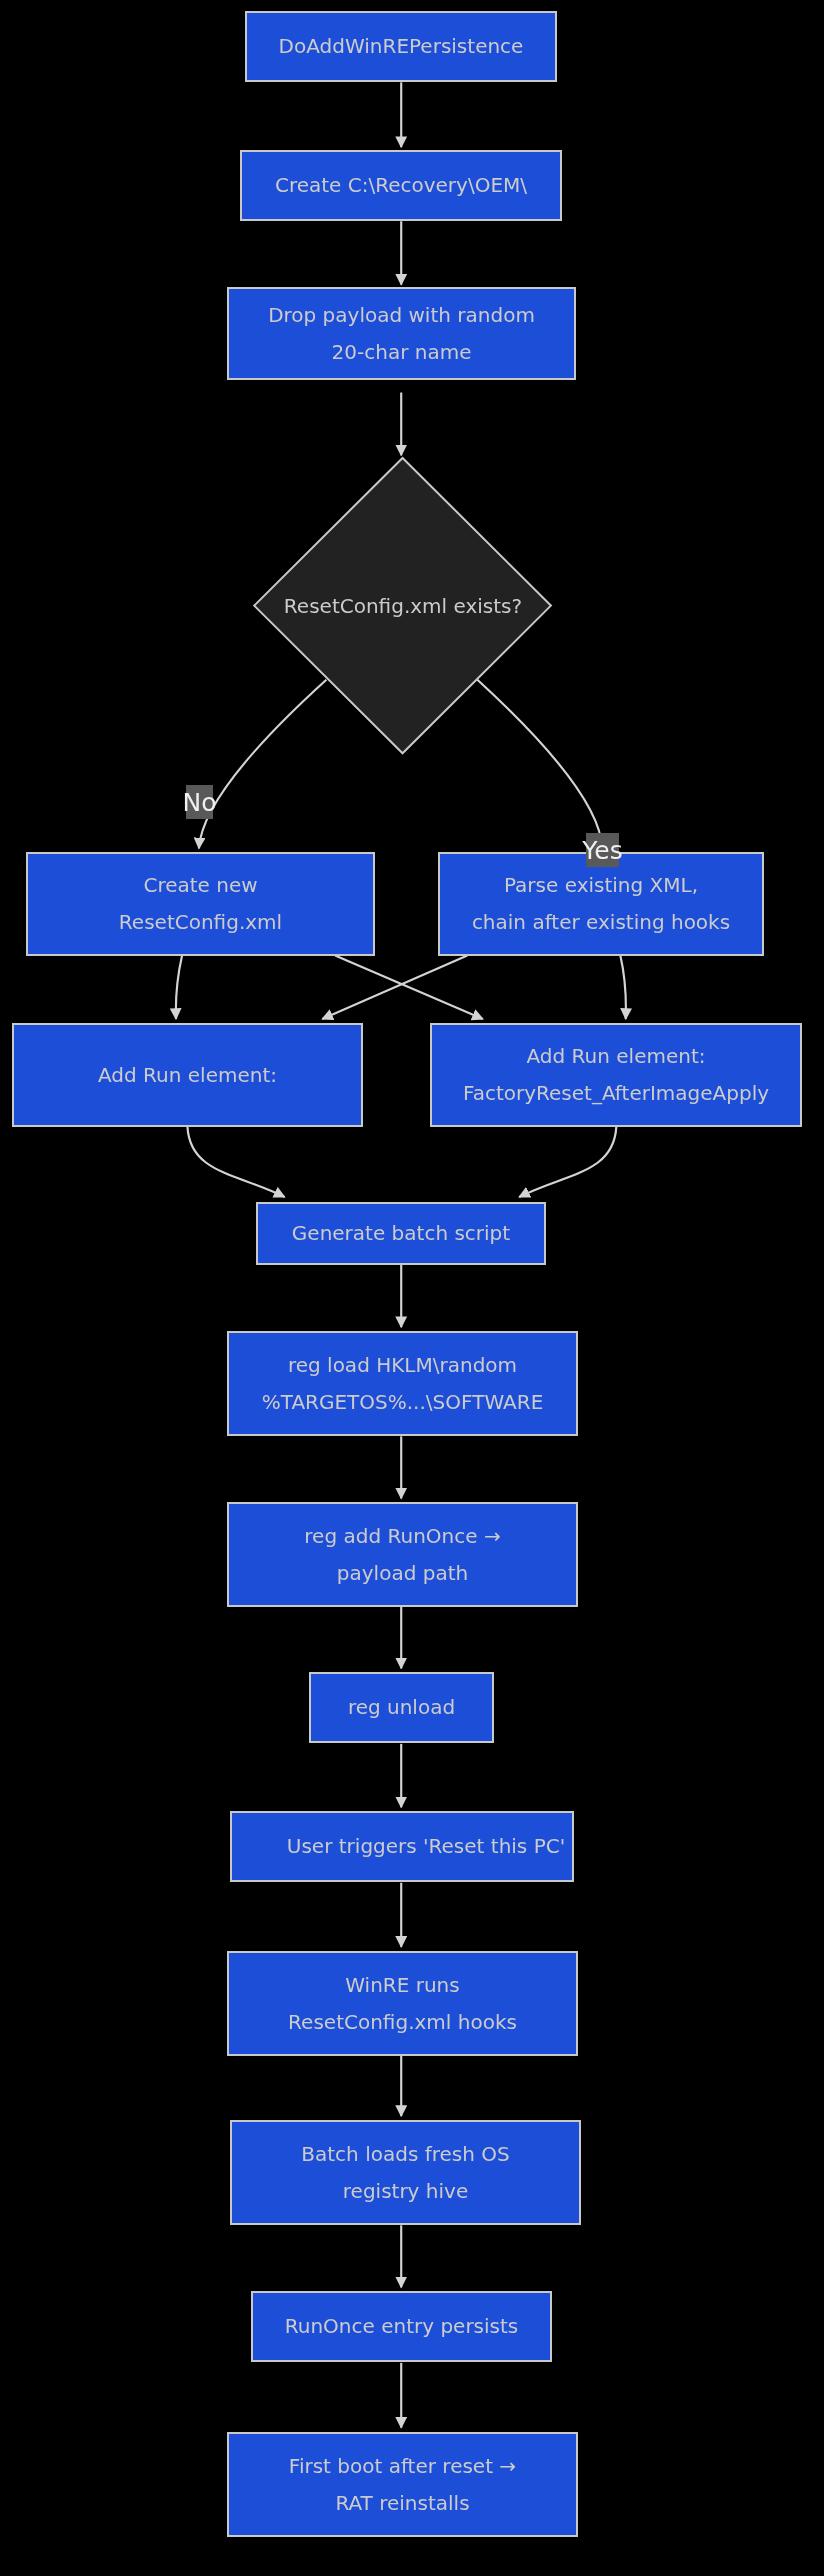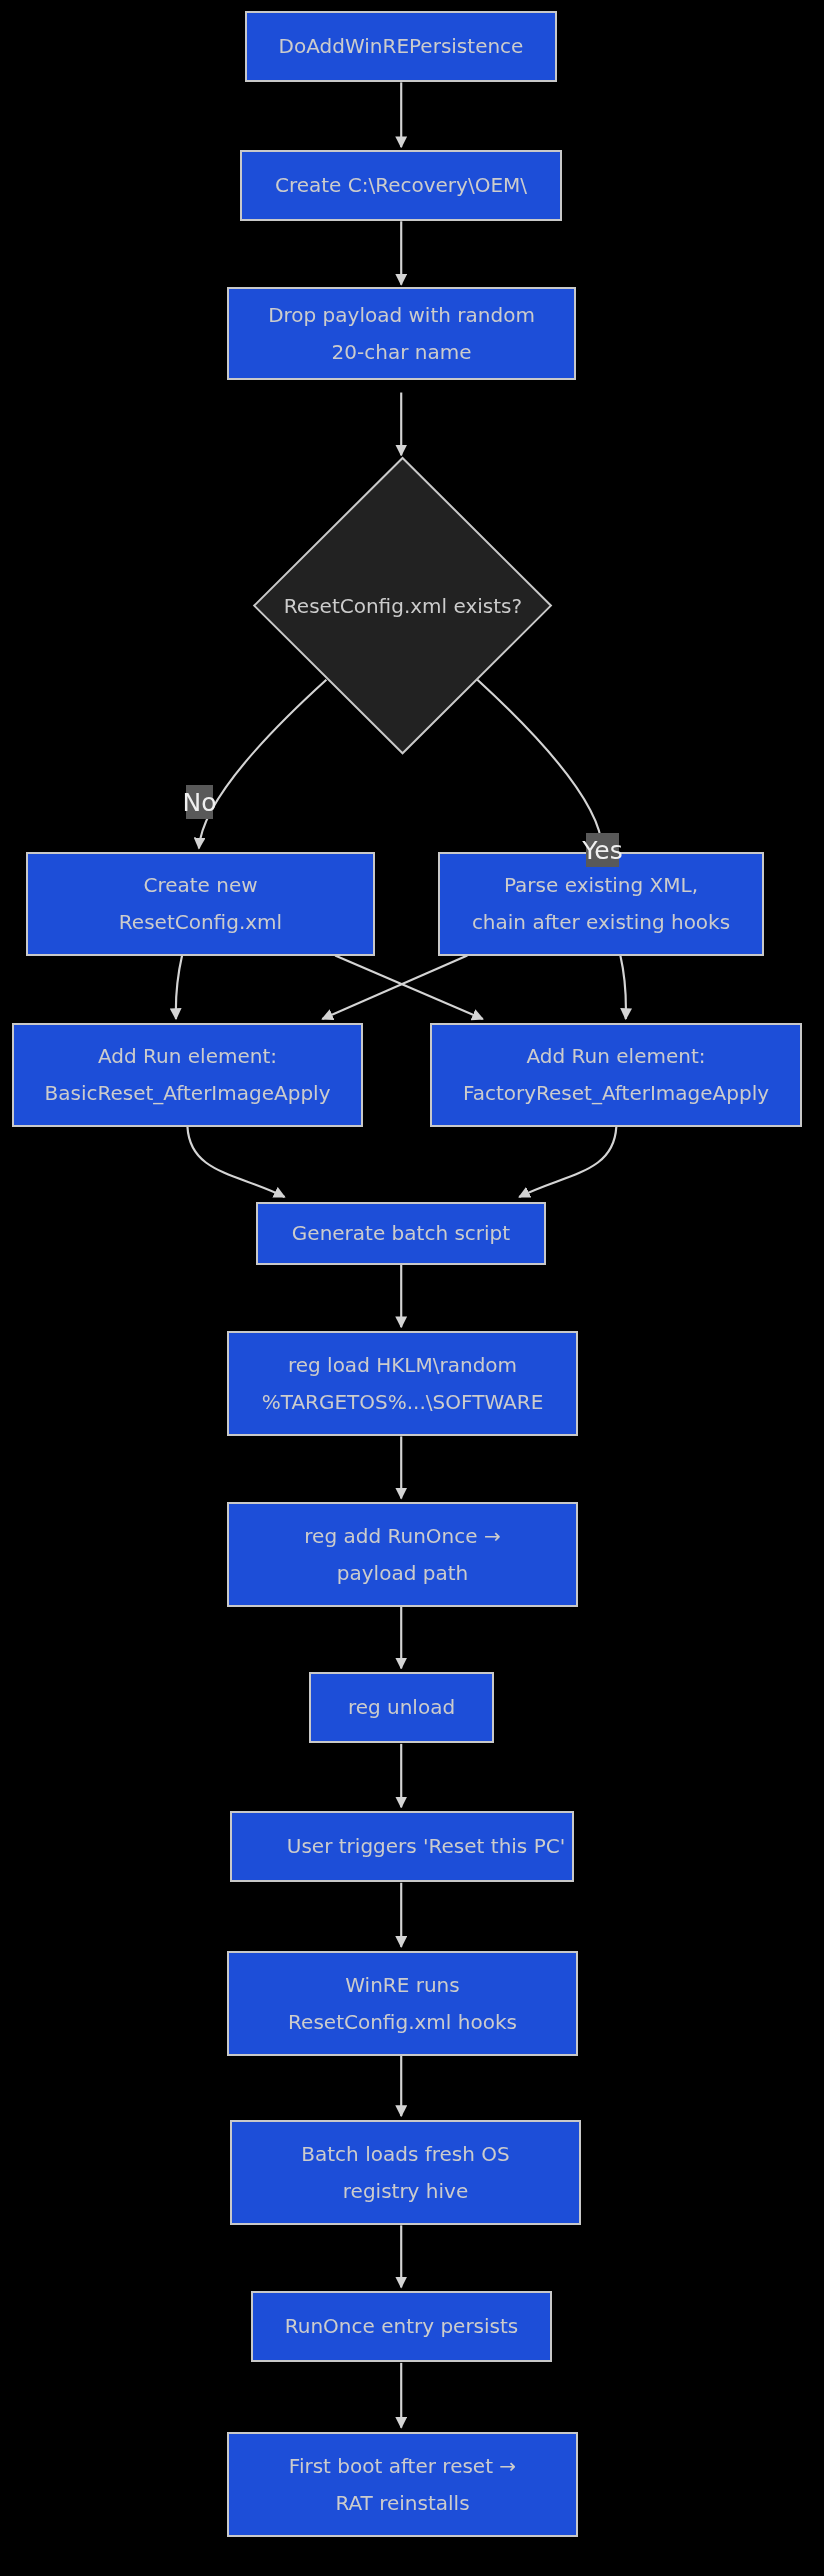--- a/index.html
+++ b/index.html
@@ -153,21 +153,20 @@
     <span>ResetConfig.xml</span>
   </div>
 
   <div class="node n5">
     <span>Parse existing XML,</span>
     <span>chain after existing hooks</span>
   </div>
 
   <div class="node n6">
     <span>Add Run element:</span>
-    <span>BasicReset_AfterImageApply</span>
   </div>
 
   <div class="node n7">
     <span>Add Run element:</span>
     <span>FactoryReset_AfterImageApply</span>
   </div>
 
   <div class="node n8">
     <span>Generate batch script</span>
   </div>

